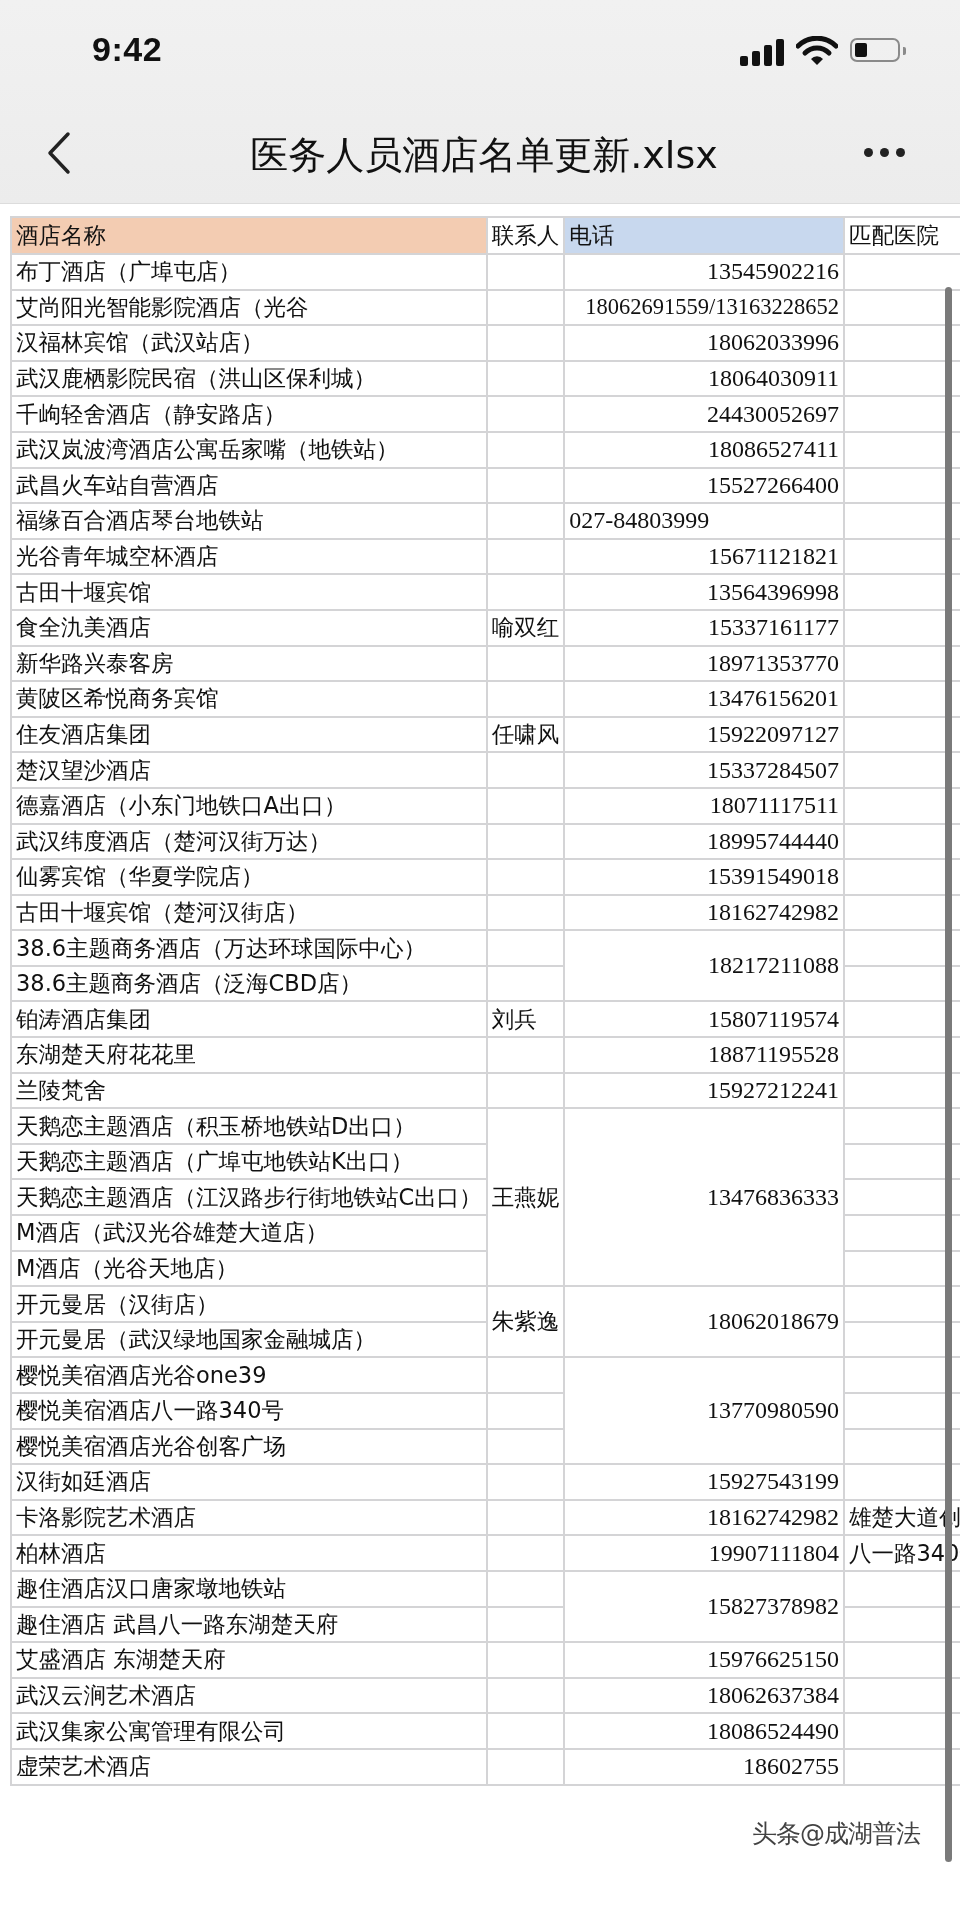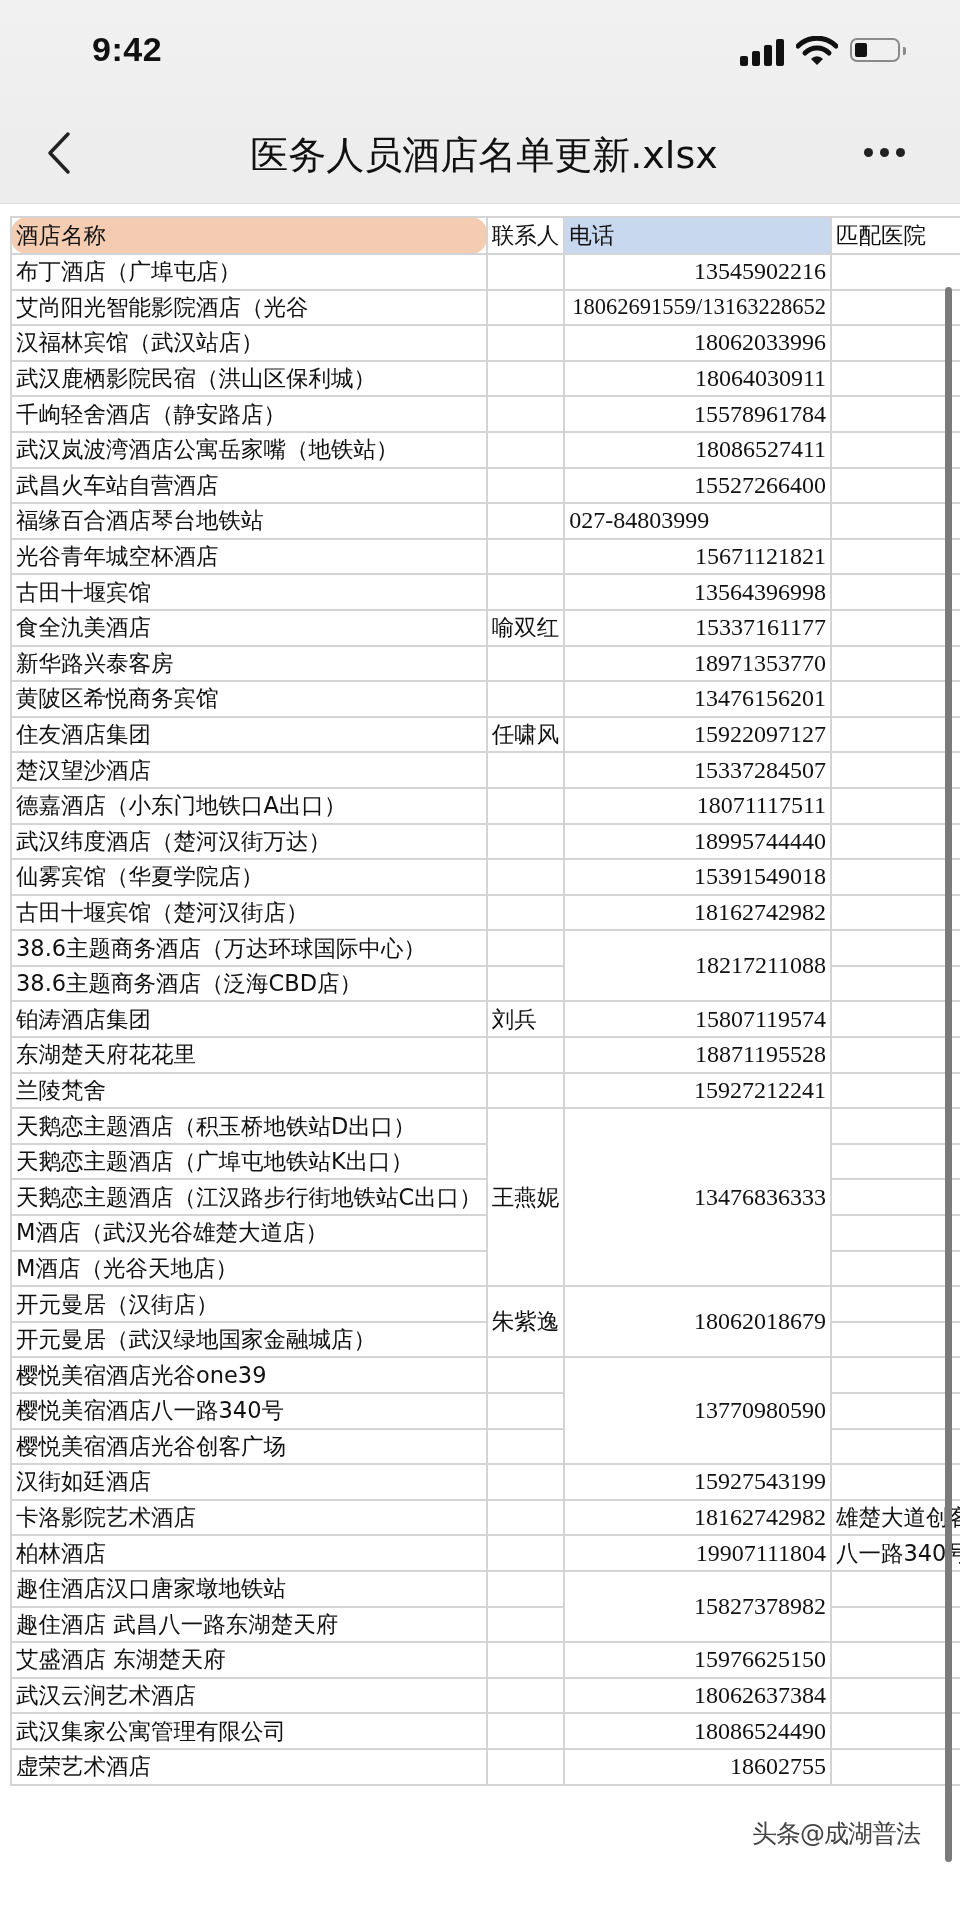--- a/index.html
+++ b/index.html
@@ -13,21 +13,21 @@
   .battery{position:absolute;left:112px;top:2px;width:50px;height:24px;border:2.5px solid #8a8a8a;border-radius:7px;box-sizing:border-box;}
   .battery .lvl{position:absolute;left:3px;top:3px;width:12px;height:14px;background:#111;border-radius:2px;}
   .battery .tip{position:absolute;right:-8px;top:7px;width:3px;height:8px;background:#8a8a8a;border-radius:0 2px 2px 0;}
   .back{position:absolute;left:40px;top:128px;width:40px;height:50px;cursor:pointer;}
   .title{position:absolute;left:4px;width:960px;top:130px;text-align:center;font-size:38px;font-family:"DejaVu Sans",sans-serif;color:#111;}
   .more{position:absolute;left:860px;top:140px;width:50px;height:24px;cursor:pointer;}
   .more i{position:absolute;top:8px;width:9px;height:9px;border-radius:50%;background:#222;}
   .sheet{position:absolute;left:10px;top:216px;}
   table{border-collapse:collapse;table-layout:fixed;}
   td{border:2px solid #d4d4d6;height:33.6px;padding:0 4px;font-size:23px;white-space:nowrap;overflow:visible;vertical-align:middle;background:#fff;}
-  td.name{font-family:"DejaVu Sans",sans-serif;font-size:22.5px;border-radius:16px;}
+  td.name{font-family:"DejaVu Sans",sans-serif;font-size:22.5px;}
   td.phone{font-family:Liberation Serif, serif;font-size:24px;text-align:right;padding-right:4px;}
   td.phone.left{text-align:left;}
   td.hosp{font-size:22.5px;}
   td.contact{font-size:22.5px;}
   .hdr td{height:35px;font-size:22.5px;}
   .scrollbar{position:absolute;left:945px;top:287px;width:7px;height:1575px;background:#7a7a7a;border-radius:4px;}
   .watermark{position:absolute;left:752px;top:1817px;font-size:25px;color:#222;font-family:"DejaVu Sans",sans-serif;letter-spacing:-1px;opacity:0.85;}
 </style>
 </head>
 <body>
@@ -79,39 +79,39 @@
       </tr>
     <tr>
           <td class="name">布丁酒店（广埠屯店）</td>
           <td class="contact" rowspan="1"></td>
           <td class="phone" rowspan="1">13545902216</td>
           <td class="hosp"></td>
         </tr>
         <tr>
           <td class="name">艾尚阳光智能影院酒店（光谷</td>
           <td class="contact" rowspan="1"></td>
-          <td class="phone" rowspan="1" style="text-align: center; font-size: 22.5px; padding-left: 7px;">18062691559/13163228652</td>
+          <td class="phone" rowspan="1" style="text-align: center; font-size: 22.5px; padding-left: 20px;">18062691559/13163228652</td>
           <td class="hosp"></td>
         </tr>
         <tr>
           <td class="name">汉福林宾馆（武汉站店）</td>
           <td class="contact" rowspan="1"></td>
           <td class="phone" rowspan="1">18062033996</td>
           <td class="hosp"></td>
         </tr>
         <tr>
           <td class="name">武汉鹿栖影院民宿（洪山区保利城）</td>
           <td class="contact" rowspan="1"></td>
           <td class="phone" rowspan="1">18064030911</td>
           <td class="hosp"></td>
         </tr>
         <tr>
           <td class="name">千岣轻舍酒店（静安路店）</td>
           <td class="contact" rowspan="1"></td>
-          <td class="phone" rowspan="1">15578961784</td>
+          <td class="phone" rowspan="1">24430052697</td>
           <td class="hosp"></td>
         </tr>
         <tr>
           <td class="name">武汉岚波湾酒店公寓岳家嘴（地铁站）</td>
           <td class="contact" rowspan="1"></td>
           <td class="phone" rowspan="1">18086527411</td>
           <td class="hosp"></td>
         </tr>
         <tr>
           <td class="name">武昌火车站自营酒店</td>

